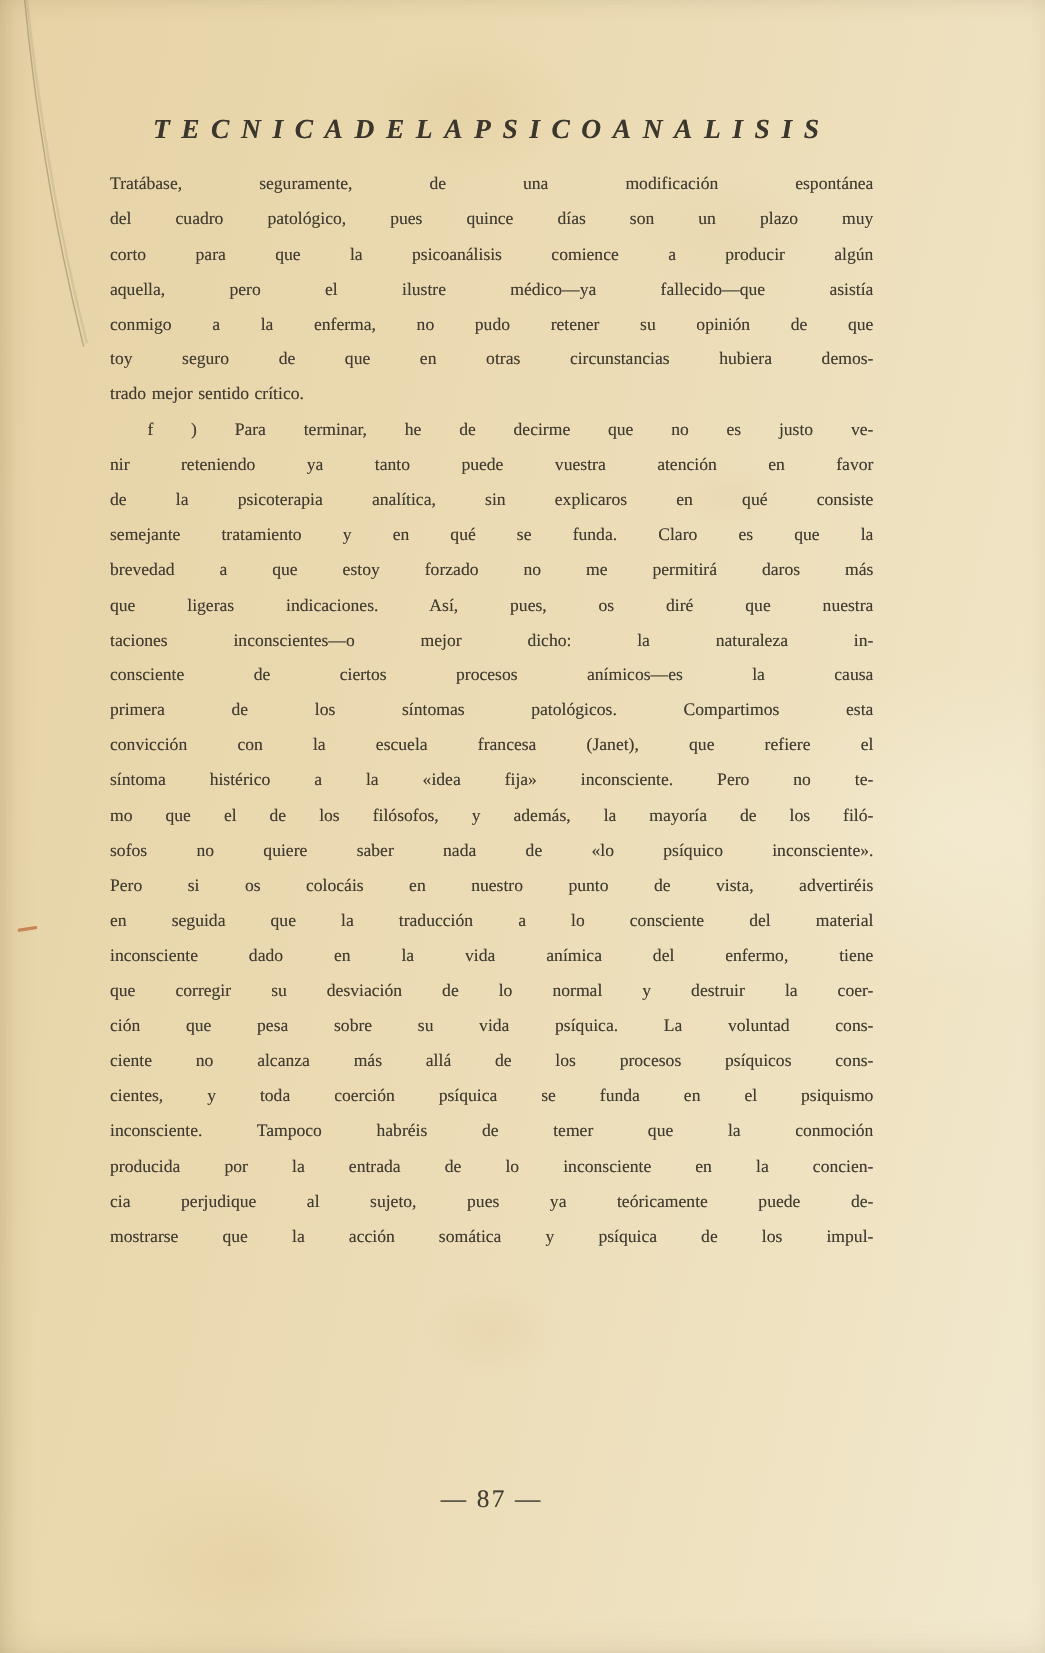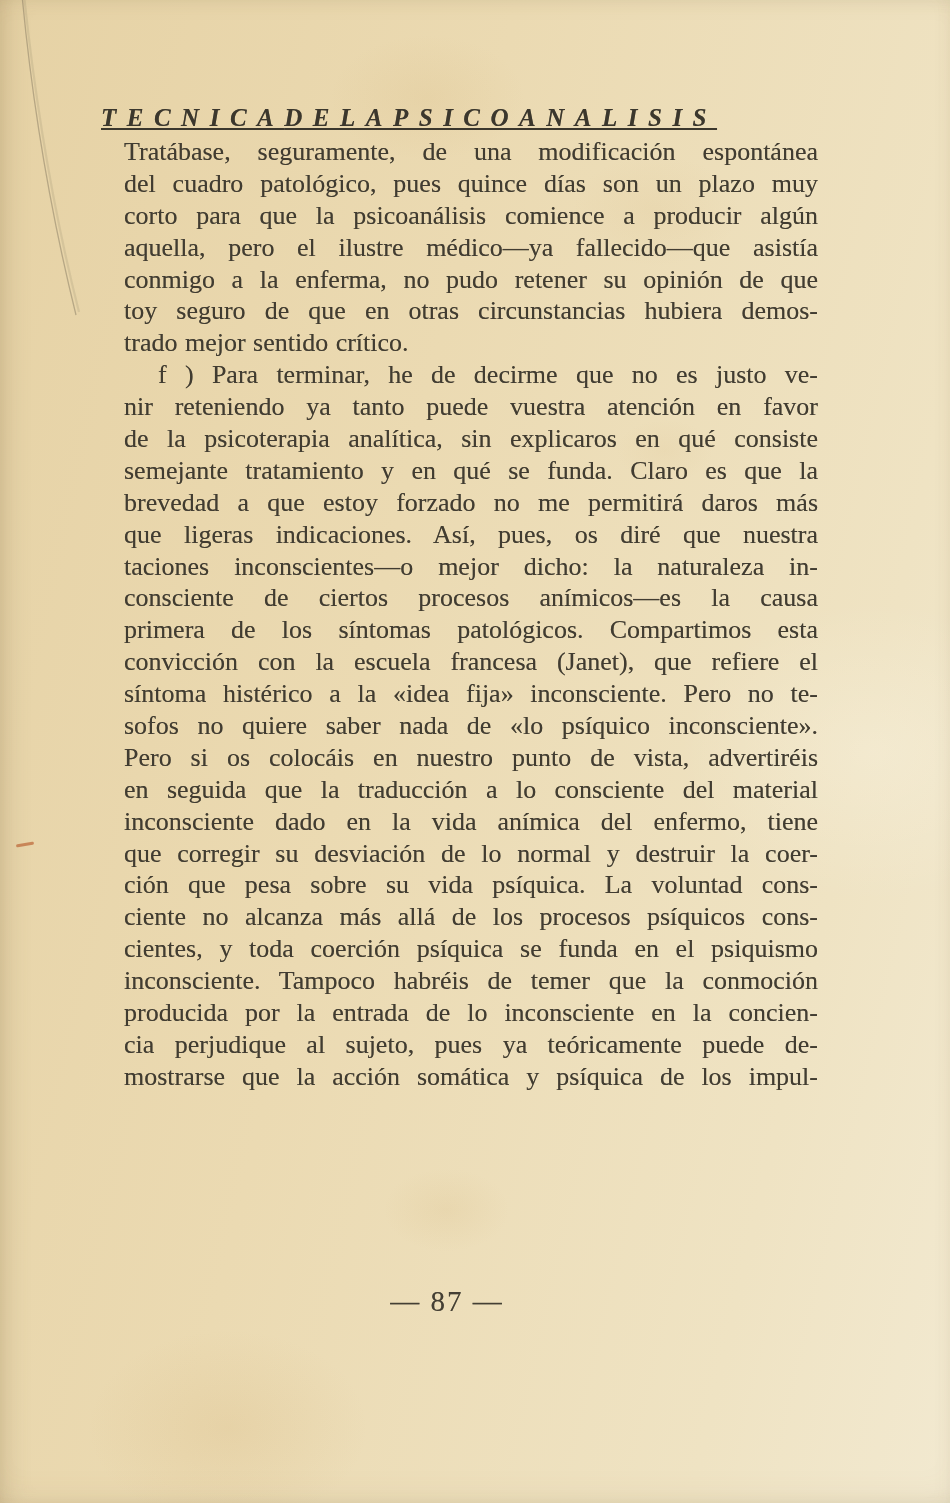--- a/index.html
+++ b/index.html
@@ -42,61 +42,59 @@
     border-radius: 2px;
     transform: rotate(-9deg);
     opacity: 0.65;
   }
   .running-header {
     position: absolute;
     left: 101px;
     top: 104px;
     width: 692px;
     display: flex;
-    justify-content: flex-start;
+    justify-content: center;
     font-style: italic;
     font-weight: bold;
     font-size: 25px;
     letter-spacing: 0.42em;
     color: #3b372d;
     text-shadow: 0 0 0.5px rgba(59,55,45,0.55);
     white-space: nowrap;
-    text-decoration: underline;
   }
   .body-text {
     position: absolute;
     left: 100px;
-    top: 136px;
+    top: 152px;
     width: 694px;
-    font-size: 26px;
+    font-size: 16px;
     line-height: 31.9px;
     color: #413c31;
     text-shadow: 0 0 0.4px rgba(62,57,46,0.5);
-    margin-left: 24px;
   }
   .body-text .line {
     height: 31.9px;
     text-align: justify;
     text-align-last: justify;
     word-spacing: 1px;
     white-space: normal;
   }
   .body-text .line.left {
     text-align-last: left;
   }
   .body-text .line.indent {
     padding-left: 34px;
   }
   .page-number {
     position: absolute;
     left: 100px;
-    top: 1285px;
+    top: 1350px;
     width: 694px;
     text-align: center;
-    font-size: 29px;
+    font-size: 23px;
     color: #443f34;
     letter-spacing: 2px;
     text-shadow: 0 0 0.4px rgba(62,57,46,0.5);
   }
 </style>
 </head>
 <body>
 
 <div class="page">
 
@@ -126,20 +124,21 @@
       <div class="line">nir reteniendo ya tanto puede vuestra atención en favor</div>
       <div class="line">de la psicoterapia analítica, sin explicaros en qué consiste</div>
       <div class="line">semejante tratamiento y en qué se funda. Claro es que la</div>
       <div class="line">brevedad a que estoy forzado no me permitirá daros más</div>
       <div class="line">que ligeras indicaciones. Así, pues, os diré que nuestra</div>
       <div class="line">taciones inconscientes—o mejor dicho: la naturaleza in-</div>
       <div class="line">consciente de ciertos procesos anímicos—es la causa</div>
       <div class="line">primera de los síntomas patológicos. Compartimos esta</div>
       <div class="line">convicción con la escuela francesa (Janet), que refiere el</div>
       <div class="line">síntoma histérico a la «idea fija» inconsciente. Pero no te-</div>
+      <div class="line">mo que el de los filósofos, y además, la mayoría de los filó-</div>
       <div class="line">sofos no quiere saber nada de «lo psíquico inconsciente».</div>
       <div class="line">Pero si os colocáis en nuestro punto de vista, advertiréis</div>
       <div class="line">en seguida que la traducción a lo consciente del material</div>
       <div class="line">inconsciente dado en la vida anímica del enfermo, tiene</div>
       <div class="line">que corregir su desviación de lo normal y destruir la coer-</div>
       <div class="line">ción que pesa sobre su vida psíquica. La voluntad cons-</div>
       <div class="line">ciente no alcanza más allá de los procesos psíquicos cons-</div>
       <div class="line">cientes, y toda coerción psíquica se funda en el psiquismo</div>
       <div class="line">inconsciente. Tampoco habréis de temer que la conmoción</div>
       <div class="line">producida por la entrada de lo inconsciente en la concien-</div>

